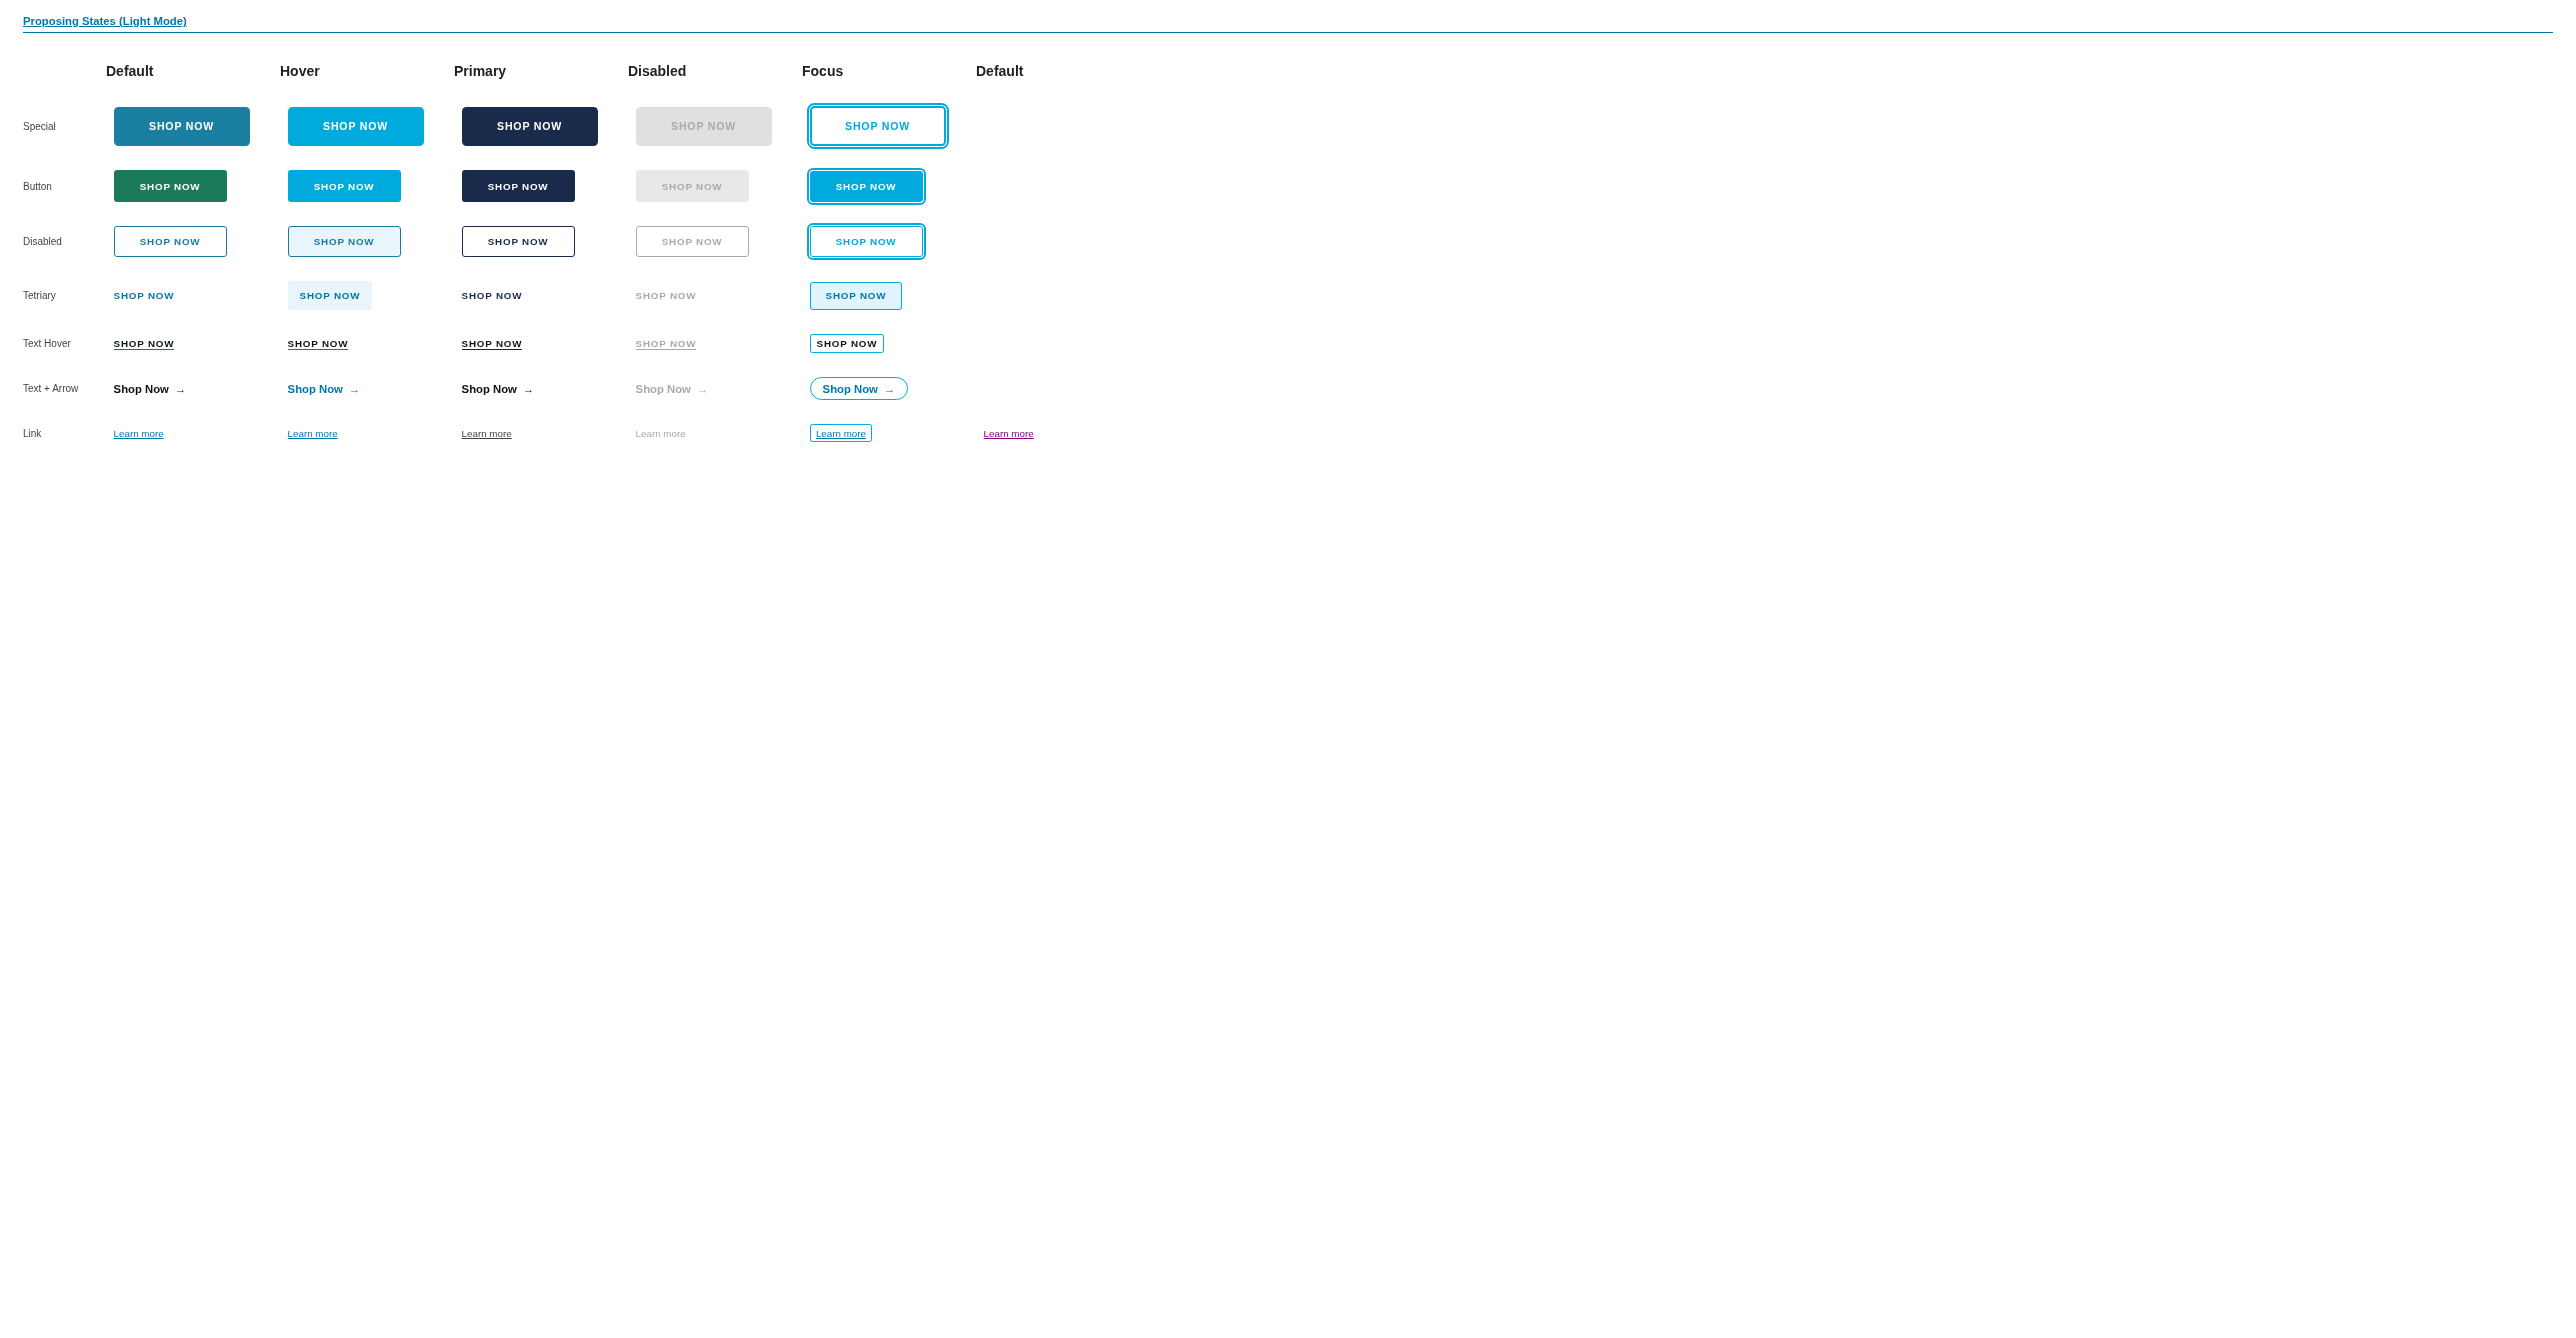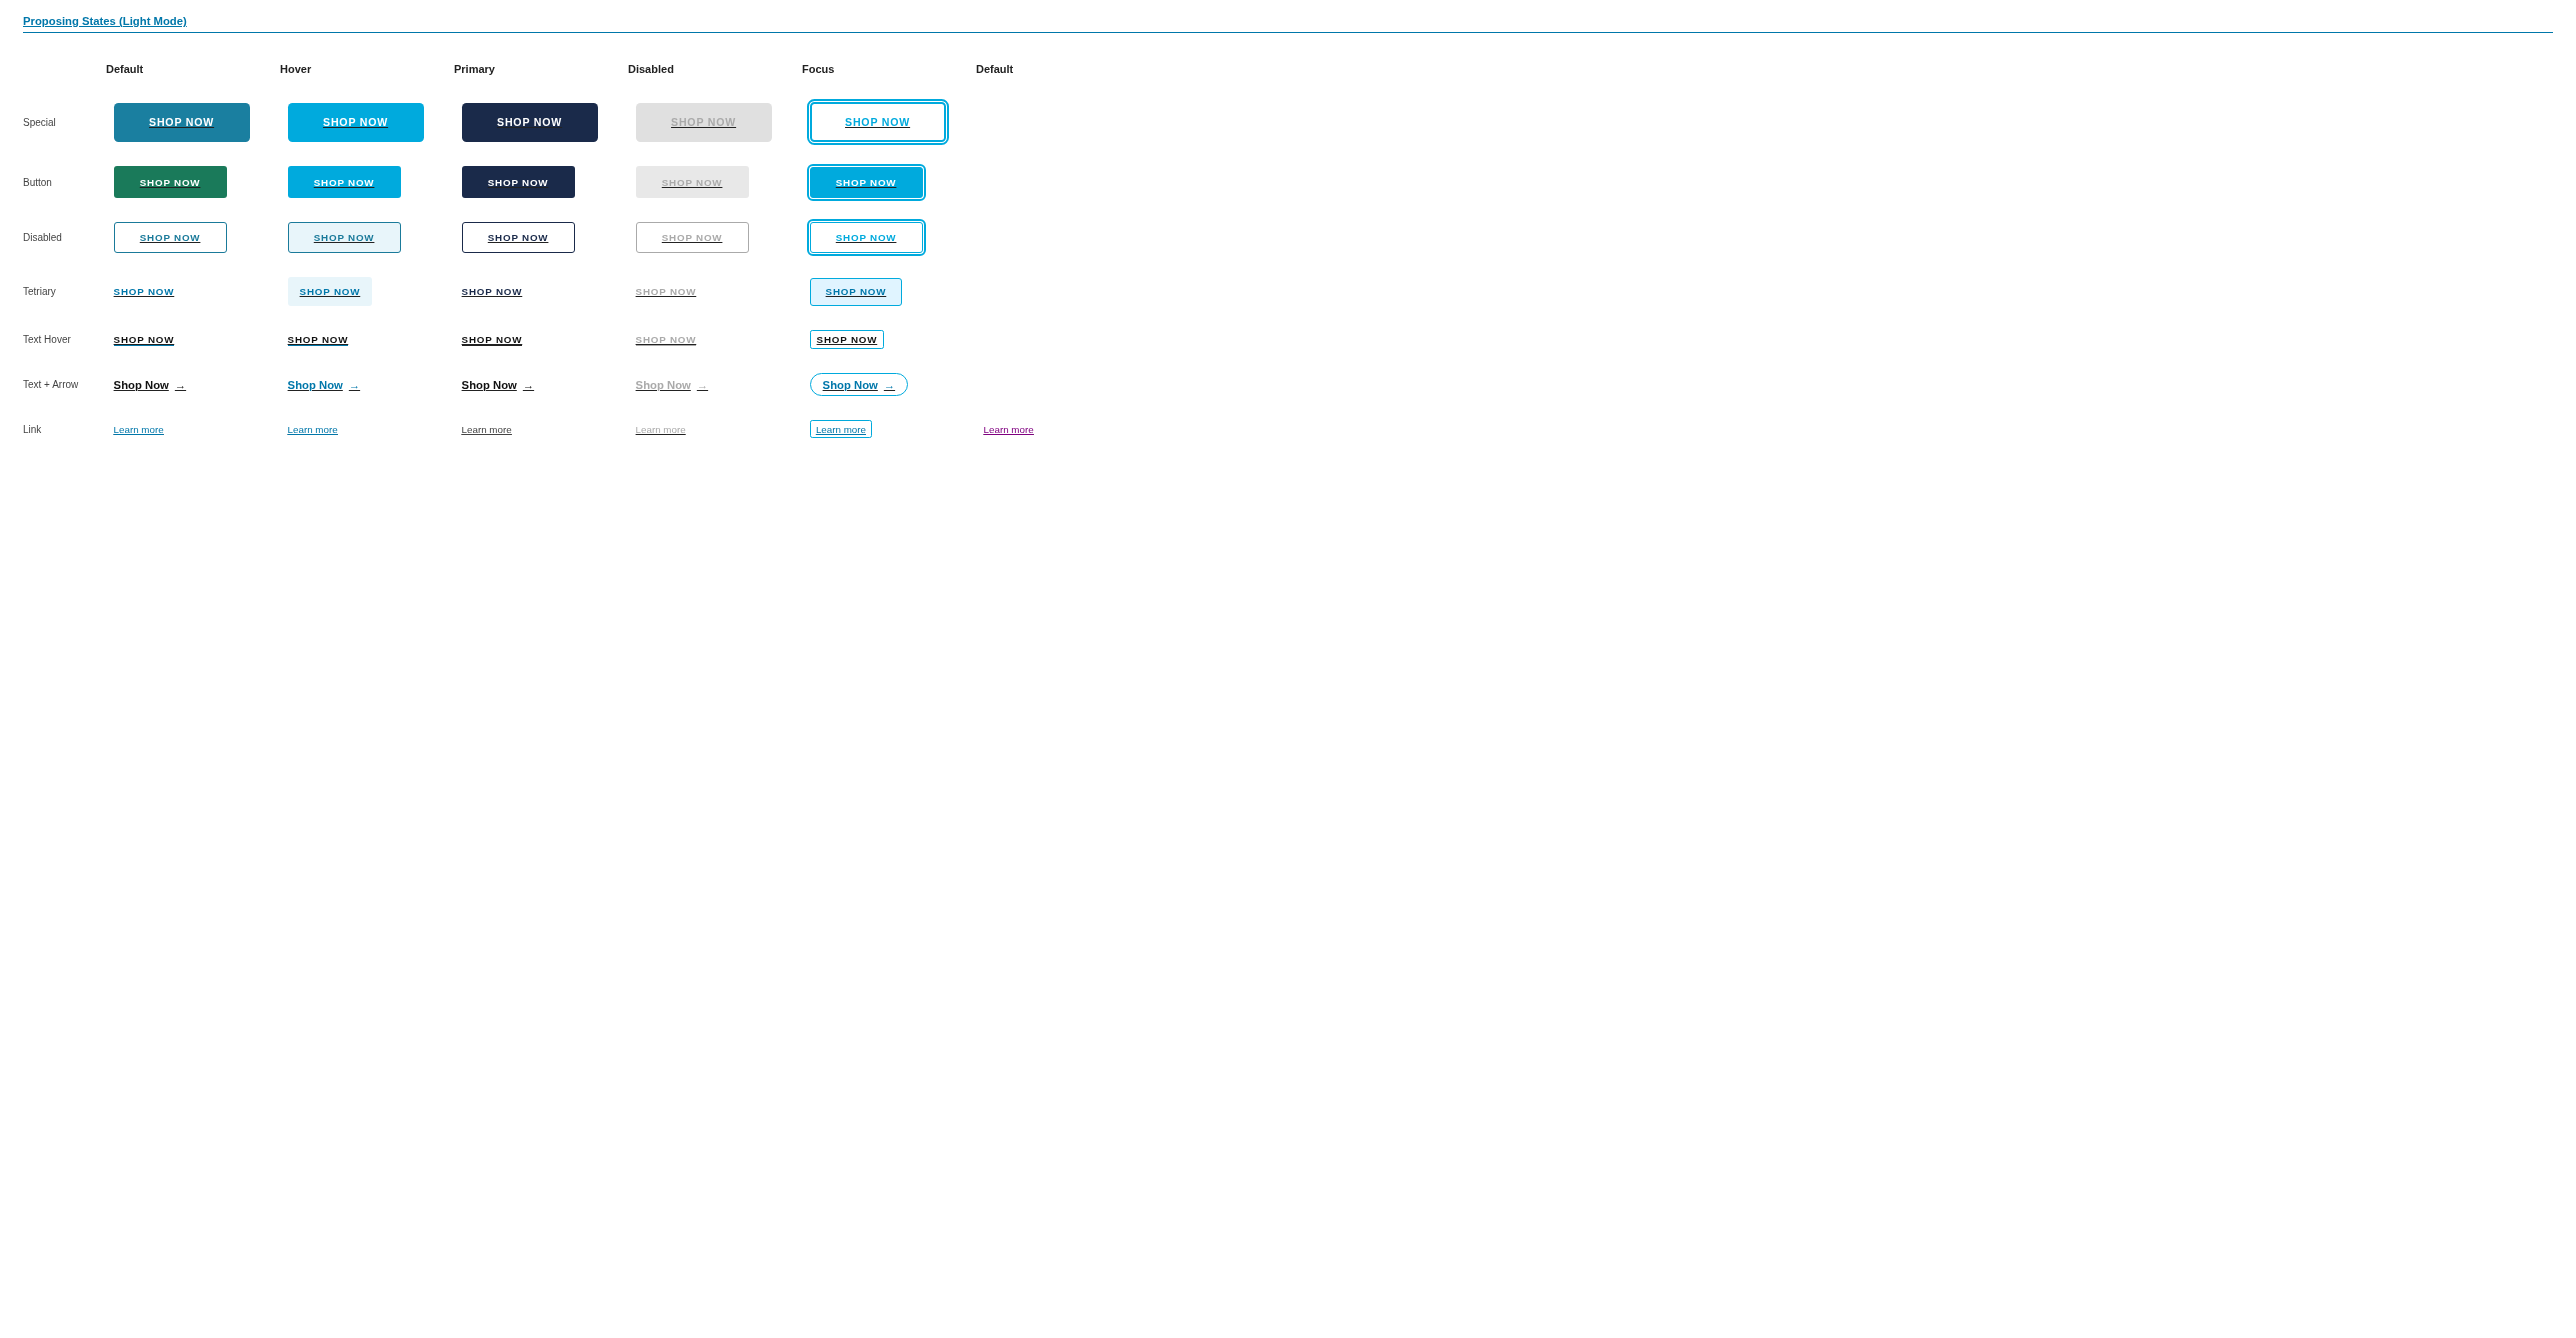--- a/index.html
+++ b/index.html
@@ -21,38 +21,37 @@
       border-top: 1.5px solid #0077aa;
       margin-bottom: 23px;
     }
     .grid {
       display: grid;
       grid-template-columns: 83px 174px 174px 174px 174px 174px 136px;
       row-gap: 0;
       align-items: center;
     }
     .col-header {
-      font-size: 11px;
+      font-size: 14px;
       font-weight: bold;
       color: #222;
       padding: 7.6px 0 15px 0;
       text-align: left;
     }
     .row-label {
       font-size: 10px;
       color: #444;
       padding: 15px 0;
       align-self: center;
     }
     .cell {
       padding: 12px 7.6px;
       display: flex;
       align-items: center;
       justify-content: flex-start;
-      text-decoration: underline;
     }
 
     
     .btn-special-default {
       background: #1a7fa0;
       color: #fff;
       border: none;
       border-radius: 4.5px;
       font-size: 10.6px;
       font-weight: bold;

